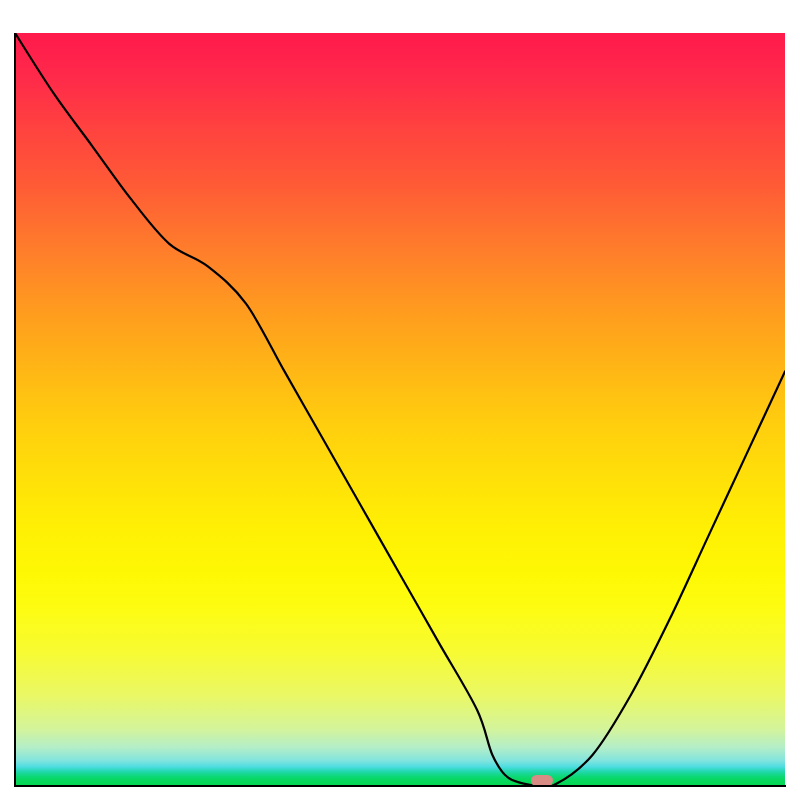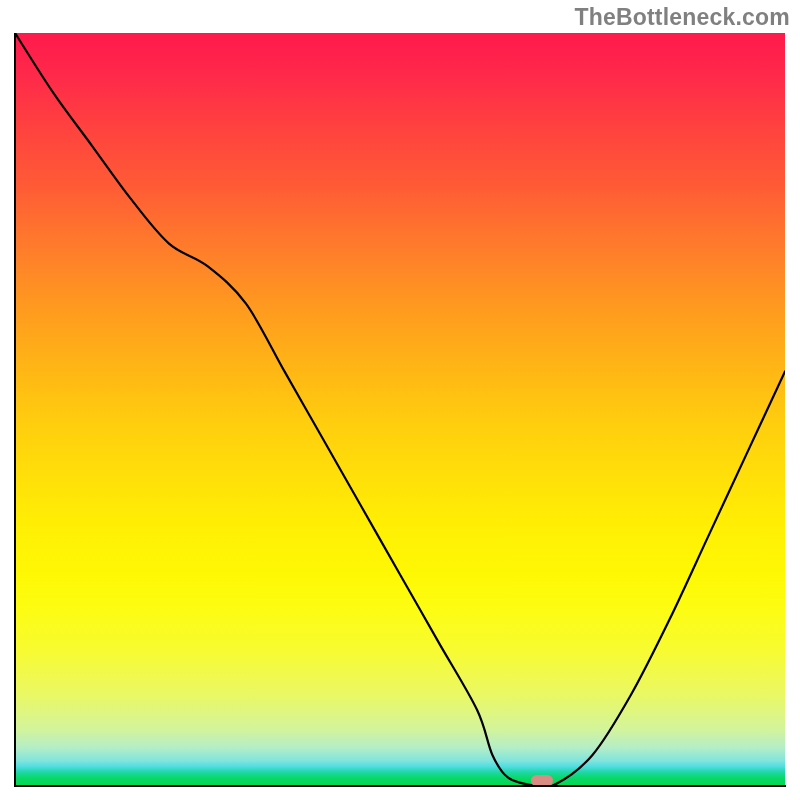--- a/index.html
+++ b/index.html
@@ -85,21 +85,20 @@
     font-weight: bold;
     color: #808080;
     letter-spacing: 0.2px;
   }
 </style>
 </head>
 <body>
 
 <div class="container">
 
-  <div class="watermark">TheBottleneck.com</div>
 
   <div class="plot-area"></div>
 
   <svg class="curve" viewBox="0 0 770 752" preserveAspectRatio="none">
     <path id="curve-path" d="M 0 0 C 6.416666666666667 10.026666666666662, 25.666666666666664 41.35999999999996, 38.5 60.15999999999997 C 51.333333333333336 78.95999999999998, 64.16666666666667 95.2533333333334, 77 112.80000000000007 C 89.83333333333333 130.34666666666672, 102.66666666666667 149.14666666666662, 115.5 165.43999999999994 C 128.33333333333334 181.73333333333326, 141.16666666666666 199.28000000000006, 154 210.56000000000006 C 166.83333333333334 221.84000000000006, 179.66666666666666 223.09333333333336, 192.5 233.12 C 205.33333333333334 243.14666666666665, 218.16666666666666 253.17333333333332, 231 270.71999999999997 C 243.83333333333334 288.26666666666665, 256.6666666666667 315.84, 269.5 338.4 C 282.3333333333333 360.96, 295.1666666666667 383.52, 308 406.08 C 320.8333333333333 428.64, 333.6666666666667 451.2, 346.5 473.76 C 359.3333333333333 496.32, 372.16666666666663 518.8799999999999, 385 541.4399999999999 C 397.83333333333337 564, 410.66666666666674 586.56, 423.50000000000006 609.12 C 436.33333333333337 631.6800000000001, 453.01666666666665 658, 462 676.8 C 470.98333333333335 695.5999999999999, 472.26666666666665 710.64, 477.4 721.92 C 482.5333333333333 733.1999999999999, 486.3833333333333 739.4666666666667, 492.8 744.48 C 499.2166666666667 749.4933333333333, 508.2 750.7466666666667, 515.9 752 C 523.6 753.2533333333333, 528.7333333333333 757.0133333333333, 539 752 C 549.2666666666667 746.9866666666667, 564.6666666666666 736.9599999999999, 577.5 721.92 C 590.3333333333334 706.88, 603.1666666666666 684.3199999999999, 616 661.76 C 628.8333333333334 639.2, 641.6666666666666 612.88, 654.5 586.56 C 667.3333333333334 560.2399999999999, 680.1666666666666 531.4133333333333, 693 503.84 C 705.8333333333334 476.26666666666665, 718.6666666666666 448.6933333333333, 731.5 421.12 C 744.3333333333334 393.5466666666667, 763.5833333333334 352.18666666666667, 770 338.4" fill="none" stroke="#000000" stroke-width="2.2" stroke-linejoin="round" stroke-linecap="round"></path>
   </svg>
 
   <div class="marker" id="marker" style="left: 531.45px; top: 775px; background: rgb(216, 140, 132);"></div>
 
   <div class="axis-line axis-left"></div>

